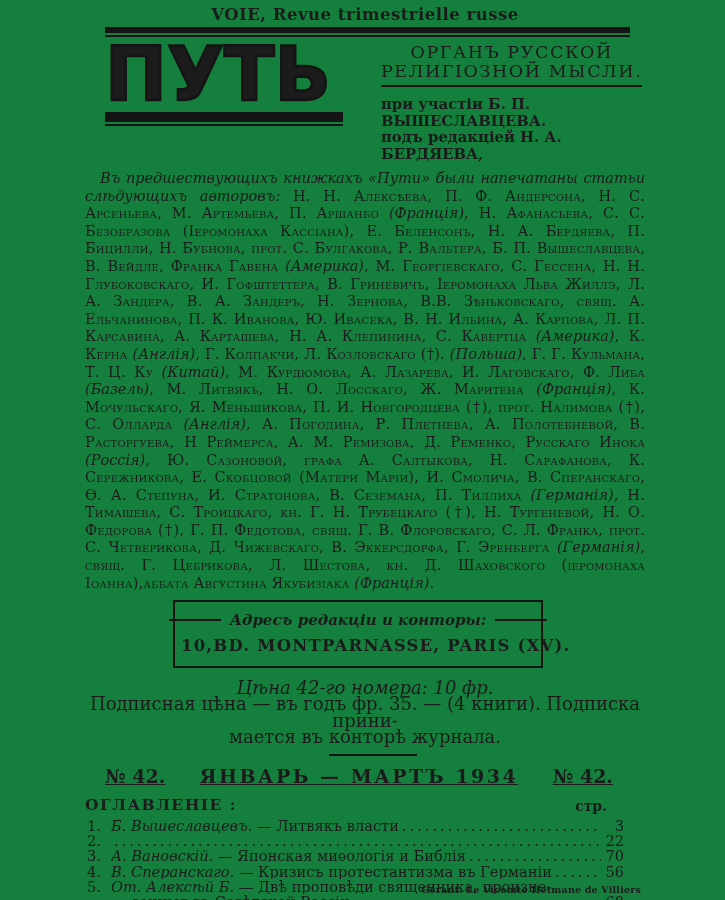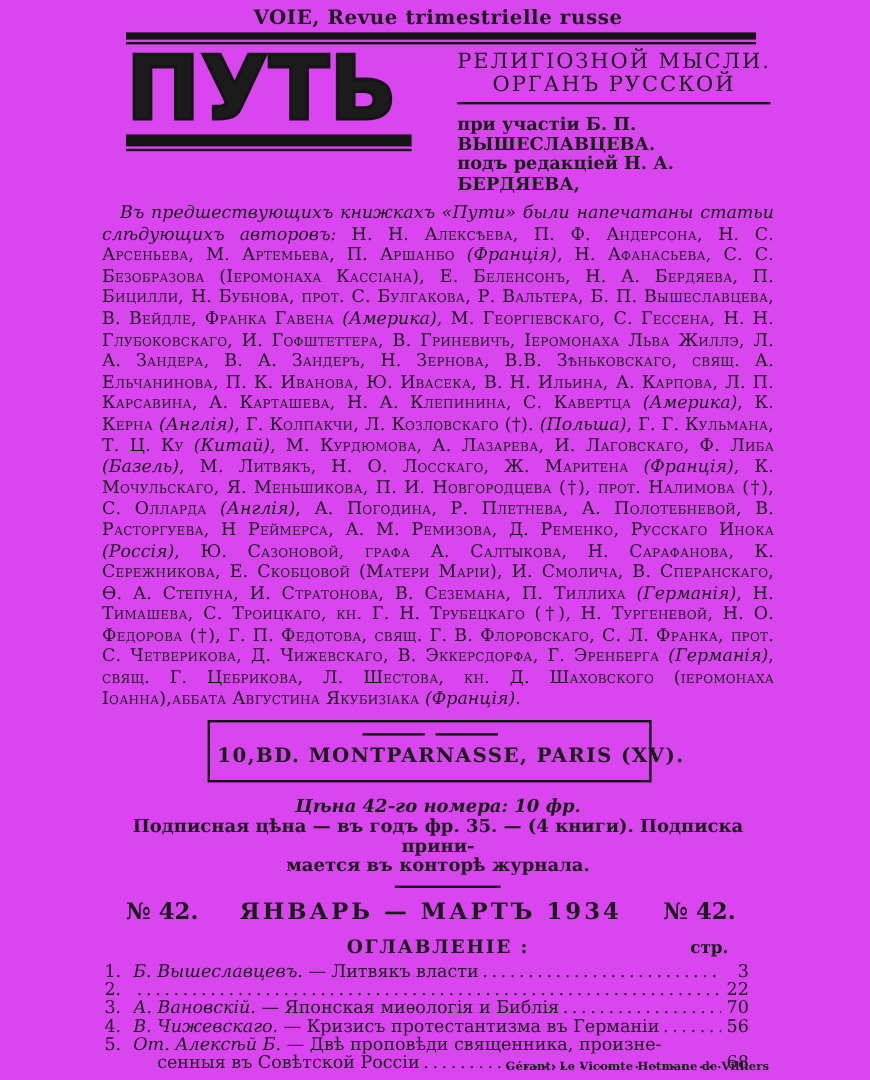--- a/index.html
+++ b/index.html
@@ -1,16 +1,16 @@
 <!DOCTYPE html>
 <html><head>
 <meta charset="utf-8">
 <style>
   html,body{margin:0;padding:0;background:#e8e8e6;}
-  .page{width:725px;height:900px;position:relative;overflow:hidden;background:#d946ef;
+  .page{width:725px;height:900px;position:relative;overflow:hidden;background:#15803d;
         color:#1b1b1b;font-family:"DejaVu Serif",serif;box-sizing:border-box;
         padding:5px 80px 0 85px;margin:0 auto;}
   .top-line{font-weight:bold;font-size:16.5px;text-align:center;letter-spacing:.5px;}
   .rule-double{margin-top:3px;margin-left:20px;width:525px;}
   .rule-thick{height:6px;background:#141414;}
   .rule-thin2{height:2px;background:#141414;margin-top:2px;}
   .masthead{display:flex;justify-content:space-between;align-items:flex-start;
             margin-top:5px;margin-left:20px;width:525px;gap:38px;}
   .logo-block{width:240px;}
   .logo-text{font-family:"DejaVu Sans",sans-serif;font-weight:bold;font-size:74px;
@@ -23,28 +23,28 @@
   .editor-lines{margin-top:9px;font-weight:bold;font-size:14.8px;line-height:16.5px;}
   .authors{margin:8px 0 0 0;font-size:14.5px;line-height:17.6px;text-align:justify;text-indent:15px;}
   .seg-i{font-style:italic;}
   .seg-c{font-variant:small-caps;letter-spacing:.2px;}
   .addr-box{box-sizing:border-box;width:370px;margin:8px 0 0 88px;border:2px solid #141414;
             padding:9px 6px 11px;text-align:center;}
   .addr-label-row{display:flex;align-items:center;justify-content:center;gap:9px;}
   .addr-dash{height:2px;background:#141414;flex:none;width:52px;}
   .addr-label{font-style:italic;font-weight:bold;font-size:15px;white-space:nowrap;}
   .addr-value{font-weight:bold;font-size:16.5px;letter-spacing:1.2px;margin-top:7px;white-space:nowrap;}
-  .pricing{margin-top:12px;text-align:center;font-weight:bold;font-size:15px;line-height:16.2px;}
+  .pricing{margin-top:12px;text-align:center;font-weight:normal;font-size:18px;line-height:16.2px;}
   .price-italic{font-style:italic;}
   .mid-rule{width:88px;height:2px;background:#141414;margin:9px 0 0 244px;}
   .issue-line{display:flex;justify-content:space-between;align-items:baseline;width:508px;
-              margin:9px 0 0 20px;font-weight:bold;font-size:19px;}
+              margin:9px 0 0 20px;font-weight:bold;font-size:19px;text-decoration:underline;}
   .issue-period{letter-spacing:2.5px;}
   .toc{margin-top:8px;}
-  .toc-title-row{position:relative;text-align:center;font-size:15.5px;margin-bottom:4px;}
+  .toc-title-row{position:relative;font-size:15.5px;margin-bottom:4px;}
   .toc-title{font-weight:bold;letter-spacing:1.5px;}
   .toc-col{position:absolute;right:38px;bottom:0;font-size:14px;font-weight:bold;}
   .toc-lines{width:537px;margin-left:2px;}
   .toc-line{display:flex;align-items:baseline;font-size:14.6px;line-height:15.2px;}
   .toc-line.cont{padding-left:44px;}
   .toc-num{flex:none;width:24px;}
   .toc-text{white-space:nowrap;overflow:hidden;}
   .dots{flex:1 1 0;overflow:hidden;white-space:nowrap;letter-spacing:3px;margin:0 3px;min-width:8px;}
   .toc-page{flex:none;min-width:20px;text-align:right;}
   .footer{position:absolute;right:84px;bottom:5px;font-size:9.5px;font-weight:bold;letter-spacing:.2px;}
@@ -61,35 +61,36 @@
     <div class="rule-thin2"></div>
   </div>
 
   <div class="masthead">
     <div class="logo-block">
       <div class="logo-text">ПУТЬ</div>
       <div class="logo-bar"></div>
       <div class="logo-thin"></div>
     </div>
     <div class="organ-block">
+      <div class="organ-line">ОРГАНЪ РУССКОЙ</div>
       <div class="organ-line">РЕЛИГІОЗНОЙ МЫСЛИ.</div>
-      <div class="organ-line">ОРГАНЪ РУССКОЙ</div>
       <div class="organ-underline"></div>
       <div class="editor-lines">
         <div>при участіи Б. П. ВЫШЕСЛАВЦЕВА.</div>
         <div>подъ редакціей Н. А. БЕРДЯЕВА,</div>
       </div>
     </div>
   </div>
 
   <p class="authors"><span class="seg-i">Въ предшествующихъ книжкахъ «Пути» были напечатаны статьи слѣдующихъ авторовъ: </span><span class="seg-c">Н. Н. Алексѣева, П. Ф. Андерсона, Н. С. Арсеньева, М. Артемьева, П. Аршанбо </span><span class="seg-i">(Франція)</span><span class="seg-c">, Н. Афанасьева, С. С. Безобразова (Іеромонаха Кассіана), Е. Беленсонъ, Н. А. Бердяева, П. Бицилли, Н. Бубнова, прот. С. Булгакова, Р. Вальтера, Б. П. Вышеславцева, В. Вейдле, Франка Гавена </span><span class="seg-i">(Америка)</span><span class="seg-c">, М. Георгіевскаго, С. Гессена, Н. Н. Глубоковскаго, И. Гофштеттера, В. Гриневичъ, Іеромонаха Льва Жиллэ, Л. А. Зандера, В. А. Зандеръ, Н. Зернова, В.В. Зѣньковскаго, свящ. А. Ельчанинова, П. К. Иванова, Ю. Ивасека, В. Н. Ильина, А. Карпова, Л. П. Карсавина, А. Карташева, Н. А. Клепинина, С. Кавертца </span><span class="seg-i">(Америка)</span><span class="seg-c">, К. Керна </span><span class="seg-i">(Англія)</span><span class="seg-c">, Г. Колпакчи, Л. Козловскаго (†). </span><span class="seg-i">(Польша)</span><span class="seg-c">, Г. Г. Кульмана, Т. Ц. Ку </span><span class="seg-i">(Китай)</span><span class="seg-c">, М. Курдюмова, А. Лазарева, И. Лаговскаго, Ф. Либа </span><span class="seg-i">(Базель)</span><span class="seg-c">, М. Литвякъ, Н. О. Лосскаго, Ж. Маритена </span><span class="seg-i">(Франція)</span><span class="seg-c">, К. Мочульскаго, Я. Меньшикова, П. И. Новгородцева (†), прот. Налимова (†), С. Олларда </span><span class="seg-i">(Англія)</span><span class="seg-c">, А. Погодина, Р. Плетнева, А. Полотебневой, В. Расторгуева, Н Реймерса, А. М. Ремизова, Д. Ременко, Русскаго Инока </span><span class="seg-i">(Россія)</span><span class="seg-c">, Ю. Сазоновой, графа А. Салтыкова, Н. Сарафанова, К. Сережникова, Е. Скобцовой (Матери Маріи), И. Смолича, В. Сперанскаго, Ѳ. А. Степуна, И. Стратонова, В. Сеземана, П. Тиллиха </span><span class="seg-i">(Германія)</span><span class="seg-c">, Н. Тимашева, С. Троицкаго, кн. Г. Н. Трубецкаго (†), Н. Тургеневой, Н. О. Федорова (†), Г. П. Федотова, свящ. Г. В. Флоровскаго, С. Л. Франка, прот. С. Четверикова, Д. Чижевскаго, В. Эккерсдорфа, Г. Эренберга </span><span class="seg-i">(Германія)</span><span class="seg-c">, свящ. Г. Цебрикова, Л. Шестова, кн. Д. Шаховского (іеромонаха Іоанна),аббата Августина Якубизіака </span><span class="seg-i">(Франція)</span><span class="seg-n">.</span></p>
 
   <div class="addr-box">
     <div class="addr-label-row">
       <span class="addr-dash"></span>
+      <span class="addr-label">Адресъ редакціи и конторы:</span>
       <span class="addr-dash"></span>
     </div>
     <div class="addr-value">10,BD. MONTPARNASSE, PARIS (XV).</div>
   </div>
 
   <div class="pricing">
     <div class="price-italic">Цѣна 42-го номера: 10 фр.</div>
     <div>Подписная цѣна — въ годъ фр. 35. — (4 книги). Подписка прини-</div>
     <div>мается въ конторѣ журнала.</div>
   </div>
@@ -120,21 +121,21 @@
           <span class="toc-page">22</span>
         </div>
         <div class="toc-line">
           <span class="toc-num">3.</span>
           <span class="toc-text"><span class="seg-i">А. Вановскій.</span><span class="seg-n"> — Японская миѳологія и Библія</span></span>
           <span class="dots">........................................................................................................................</span>
           <span class="toc-page">70</span>
         </div>
         <div class="toc-line">
           <span class="toc-num">4.</span>
-          <span class="toc-text"><span class="seg-i">В. Чижевскаго.</span><span class="seg-n"> — Кризисъ протестантизма въ Германіи</span></span>
+          <span class="toc-text"><span class="seg-i">В. Сперанскаго.</span><span class="seg-n"> — Кризисъ протестантизма въ Германіи</span></span>
           <span class="dots">........................................................................................................................</span>
           <span class="toc-page">56</span>
         </div>
         <div class="toc-line">
           <span class="toc-num">5.</span>
           <span class="toc-text"><span class="seg-i">От. Алексѣй Б.</span><span class="seg-n"> — Двѣ проповѣди священника, произне-</span></span>
         </div>
         <div class="toc-line cont">
           <span class="toc-text"><span class="seg-n">сенныя въ Совѣтской Россіи</span></span>
           <span class="dots">........................................................................................................................</span>

